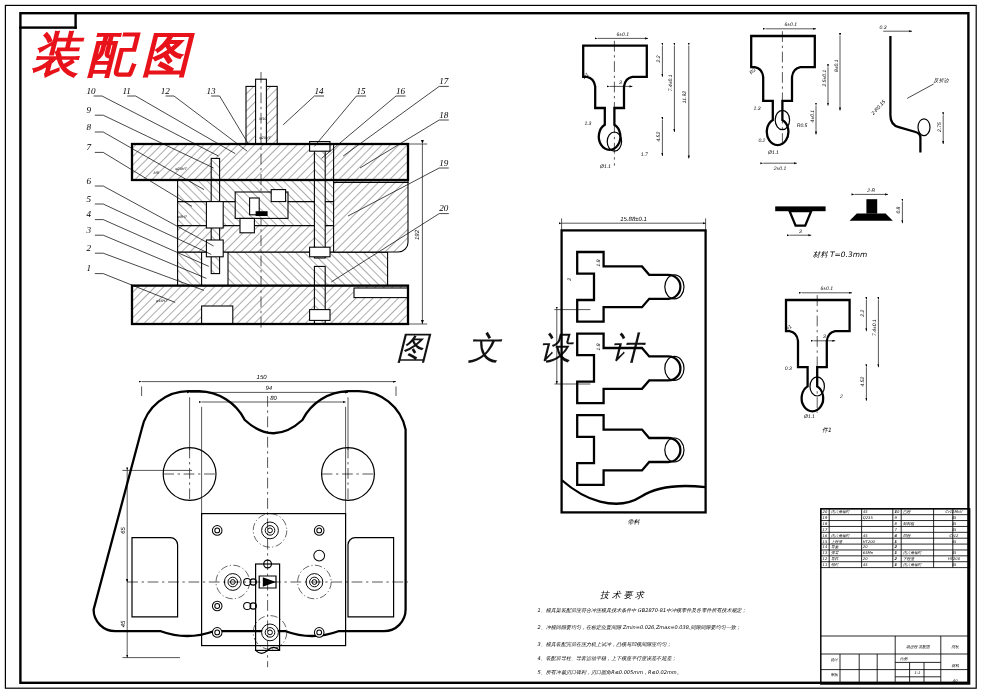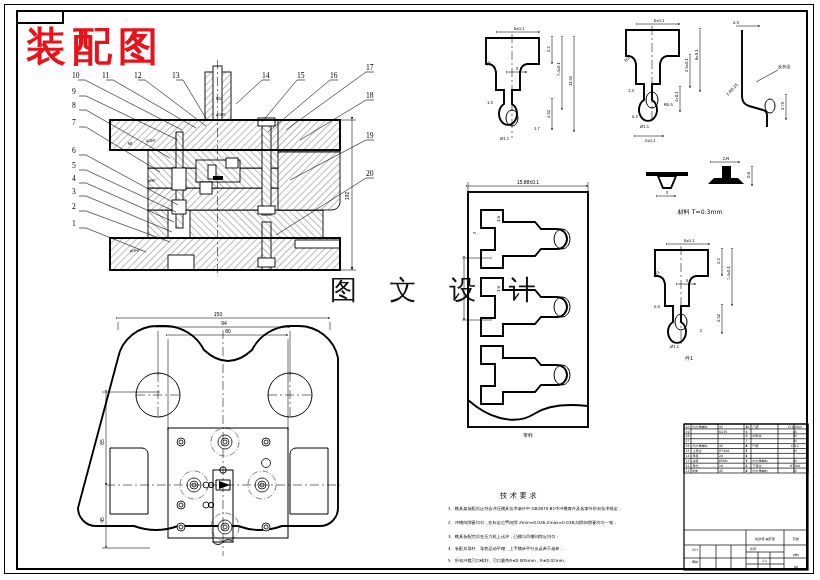--- a/index.html
+++ b/index.html
@@ -1,18 +1,18 @@
 <!DOCTYPE html>
 <html><head>
 <meta charset="utf-8">
 <style>
   html,body{margin:0;padding:0;background:#fff;}
   body{width:820px;height:580px;overflow:hidden;
        font-family:"Liberation Sans","DejaVu Sans",sans-serif;}
-  #sheet{position:relative;width:820px;height:580px;background:#fff;}
+  #sheet{position:relative;width:820px;height:580px;background:#fff;font-style:italic;}
   .frame-outer{position:absolute;left:4px;top:4px;width:810px;height:570px;
                border:1px solid #000;box-sizing:border-box;}
   .frame-inner{position:absolute;left:16px;top:10px;width:792px;height:560px;
                border:2px solid #000;box-sizing:border-box;}
   .tab-notch{position:absolute;left:16px;top:10px;width:48px;height:14px;
              border-right:2px solid #000;border-bottom:2px solid #000;box-sizing:border-box;}
   .title-red{position:absolute;left:26px;top:26px;color:#e8121a;
              font-family:"DejaVu Sans",sans-serif;font-weight:700;
              font-size:40px;letter-spacing:6px;line-height:1;white-space:nowrap;}
   .watermark{position:absolute;left:330px;top:272px;color:#111;

